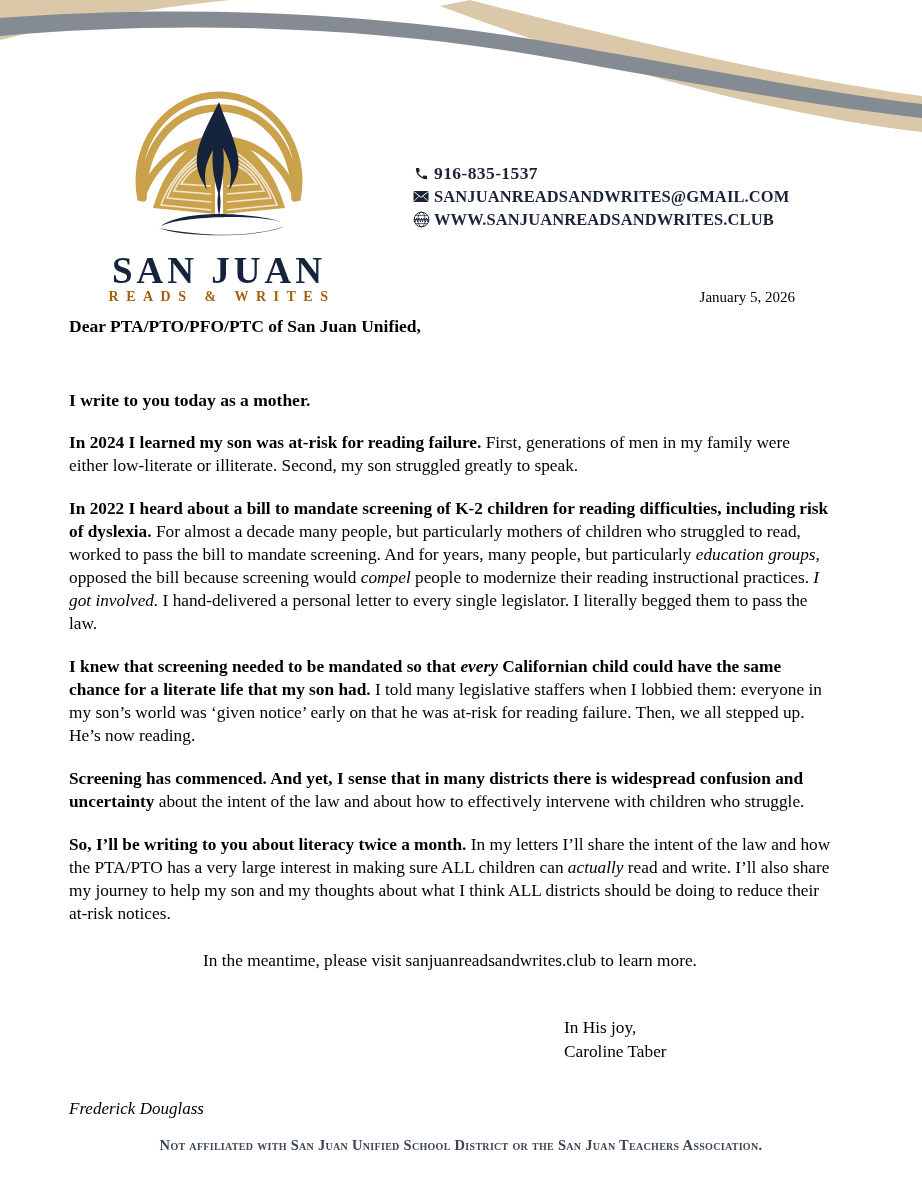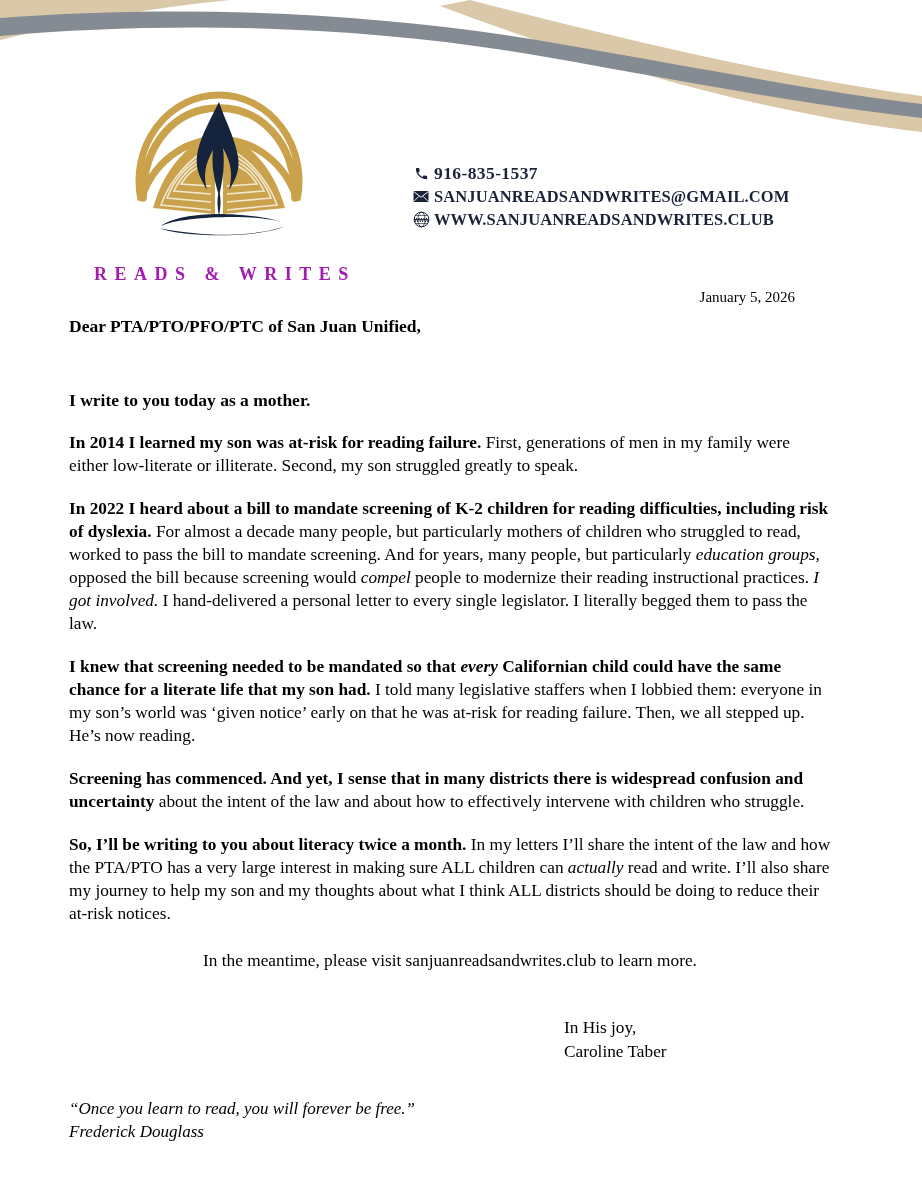--- a/index.html
+++ b/index.html
@@ -58,24 +58,23 @@
     font-size: 37px;
     letter-spacing: 4px;
     color: #16233c;
     line-height: 1;
     margin-top: -6px;
     white-space: nowrap;
   }
   #logo-tagline {
     font-family: "Liberation Serif", "DejaVu Serif", serif;
     font-weight: bold;
-    font-size: 18px;
+    font-size: 14px;
     letter-spacing: 7.5px;
-    color: #a21caf;
-    margin-top: 6px;
+    color: #a16207;
     white-space: nowrap;
     padding-left: 6px;
   }
 
   
   #contact-block {
     position: absolute;
     left: 408px;
     top: 85px;
   }
@@ -217,20 +216,21 @@
         <path d="M100,16 C88,40 80,54 78,70 C76,86 84,96 88,104
                  C84,90 86,78 94,64 C92,82 96,96 100,110
                  C104,94 106,78 104,62 C112,76 114,88 110,104
                  C118,92 122,80 118,66 C114,48 106,34 100,16 Z" fill="#16233C"></path>
         <path d="M100,104 C98,112 98,120 100,130 C102,120 102,112 100,104 Z" fill="#16233C"></path>
 
         <path d="M42,140 C62,130 140,128 162,136 C150,131 120,128 100,128
                  C76,128 52,132 42,140 Z" fill="#16233C"></path>
         <path d="M40,142 C66,152 142,152 166,140 C146,148 108,150 84,148 C62,146 48,144 40,142 Z" fill="#16233C"></path>
       </svg>
+      <div id="logo-wordmark">SAN JUAN</div>
       <div id="logo-tagline">READS &amp; WRITES</div>
     </div>
 
     <div id="contact-block">
 
       <div class="contact-row">
         <span class="contact-icon">
           <svg width="15" height="15" viewBox="0 0 24 24" fill="currentColor">
             <path d="M6.6 10.8c1.4 2.8 3.8 5.1 6.6 6.6l2.2-2.2c.3-.3.7-.4 1-.2 1.1.4 2.4.6 3.6.6.6 0 1 .4 1 1V20c0 .6-.4 1-1 1C10.6 21 3 13.4 3 4c0-.6.4-1 1-1h3.5c.6 0 1 .4 1 1 0 1.3.2 2.5.6 3.6.1.4 0 .7-.2 1l-2.3 2.2z"></path>
           </svg>
@@ -268,21 +268,21 @@
 
   <div id="letter">
 
     <div id="date-line">January 5, 2026</div>
 
     <div id="salutation">Dear PTA/PTO/PFO/PTC of San Juan Unified,</div>
 
     <div id="intro-line">I write to you today as a mother.</div>
 
     <p class="body-para">
-      <b>In 2014 I learned my son was at-risk for reading failure.</b><span> First, generations of men in my family were either low-literate or illiterate. Second, my son struggled greatly to speak.</span>
+      <b>In 2024 I learned my son was at-risk for reading failure.</b><span> First, generations of men in my family were either low-literate or illiterate. Second, my son struggled greatly to speak.</span>
     </p>
 
     <p class="body-para">
       <b>In 2022 I heard about a bill to mandate screening of K-2 children for reading difficulties, including risk of dyslexia.</b><span> For almost a decade many people, but particularly mothers of children who struggled to read, worked to pass the bill to mandate screening. And for years, many people, but particularly </span><i>education groups,</i><span> opposed the bill because screening would </span><i>compel</i><span> people to modernize their reading instructional practices. </span><i>I got involved.</i><span> I hand-delivered a personal letter to every single legislator. I literally begged them to pass the law.</span>
     </p>
 
     <p class="body-para">
       <b>I knew that screening needed to be mandated so that </b><b><i>every</i></b><b> Californian child could have the same chance for a literate life that my son had.</b><span> I told many legislative staffers when I lobbied them: everyone in my son’s world was ‘given notice’ early on that he was at-risk for reading failure. Then, we all stepped up. He’s now reading.</span>
     </p>
 
@@ -295,20 +295,22 @@
     </p>
 
     <div id="closing-visit">In the meantime, please visit sanjuanreadsandwrites.club to learn more.</div>
 
     <div id="signoff">
       <div>In His joy,</div>
       <div>Caroline Taber</div>
     </div>
 
     <div id="quote-block">
-      <div>“Once you learn to read, you will forever be free.”</div>
       <div>Frederick Douglass</div>
     </div>
 
   </div>
 
+  <div id="footer">
+    <span id="footer-text">Not affiliated with San Juan Unified School District or the San Juan Teachers Association.</span>
+  </div>
 
 </div>
 
 </body></html>

